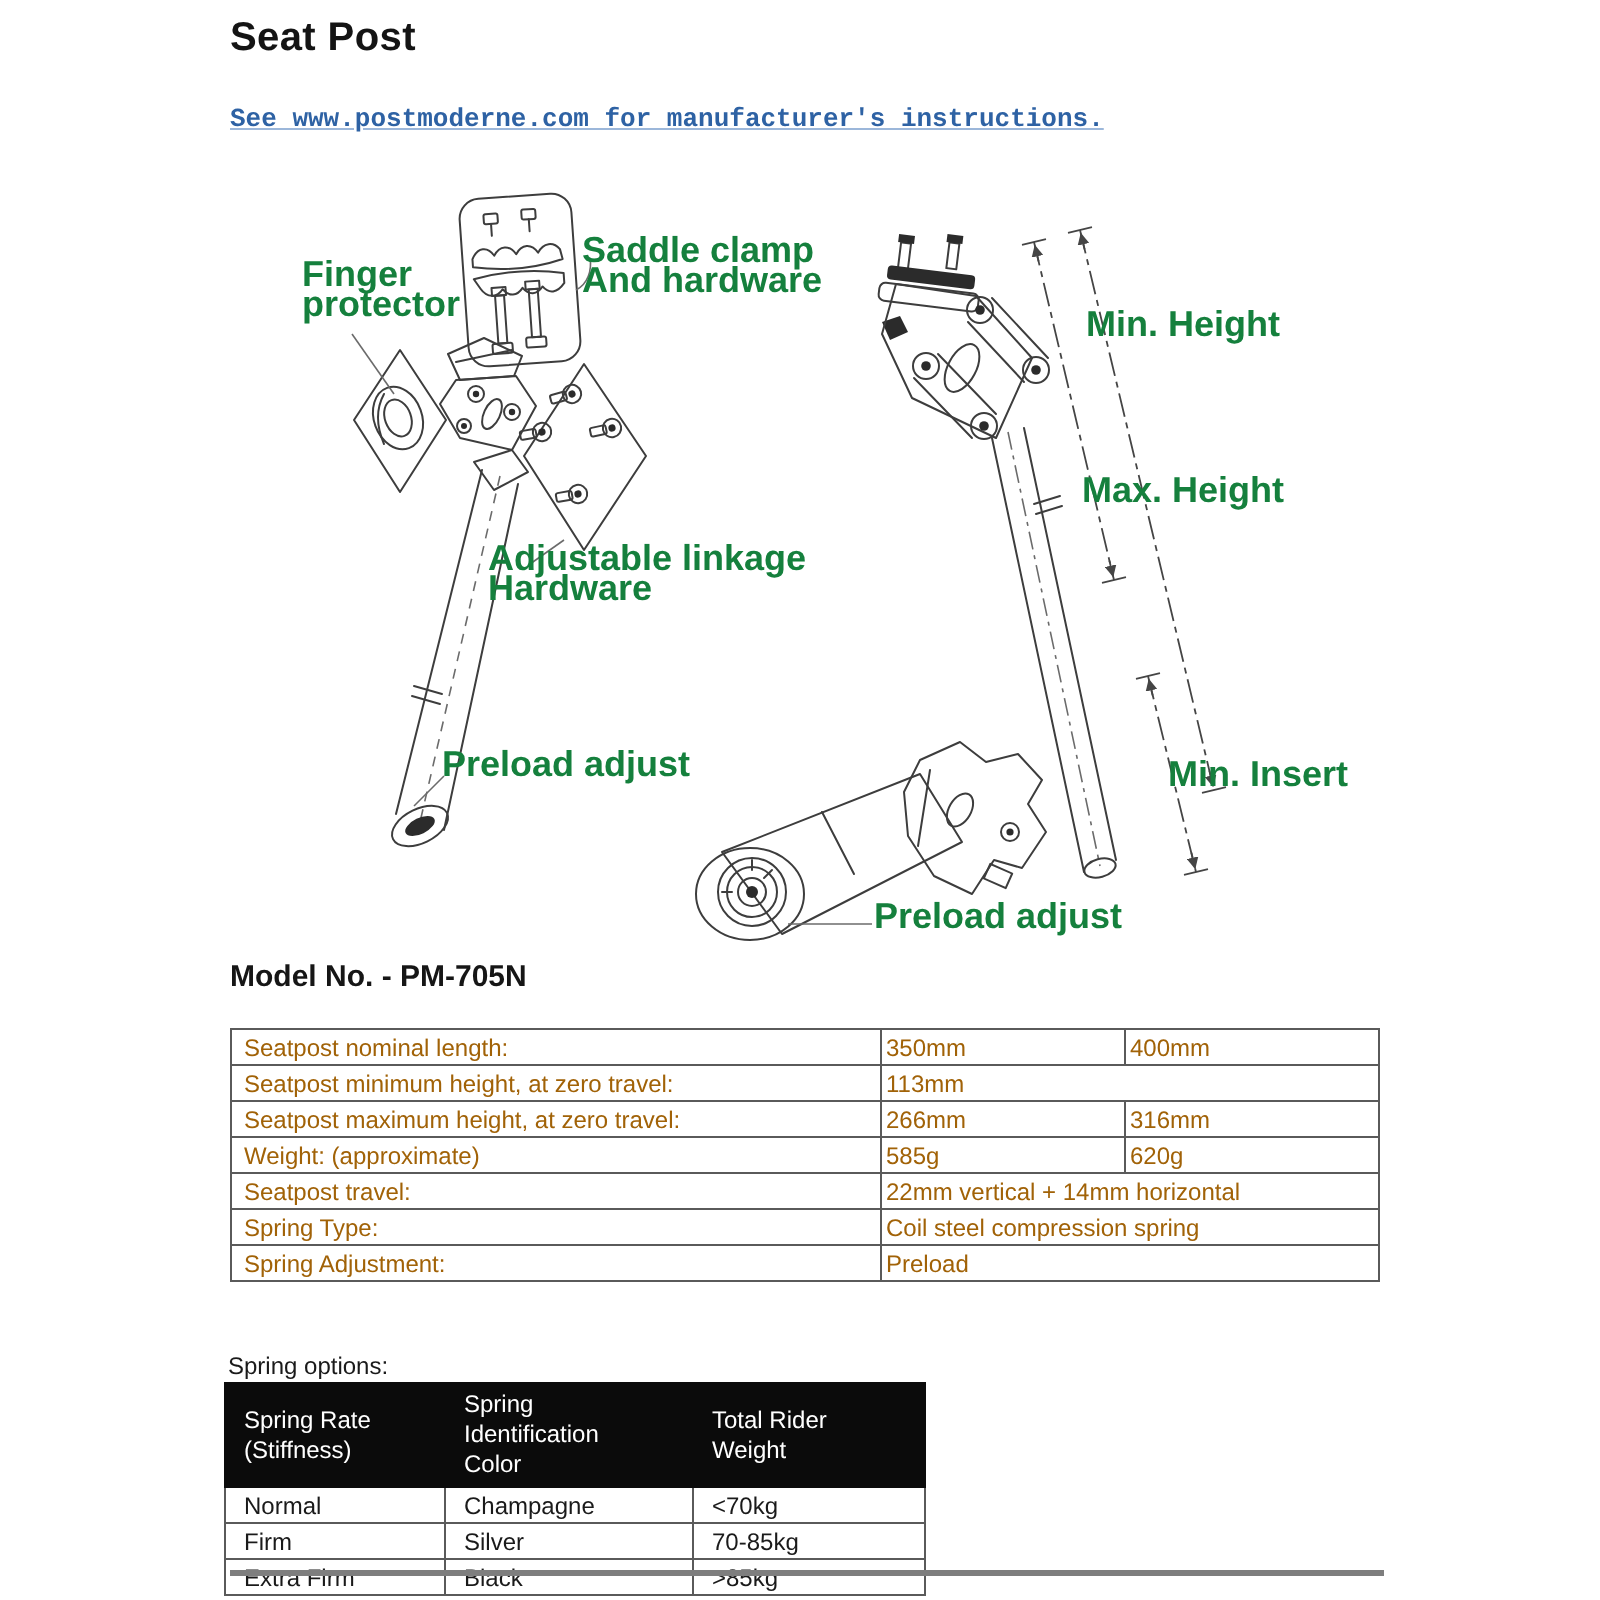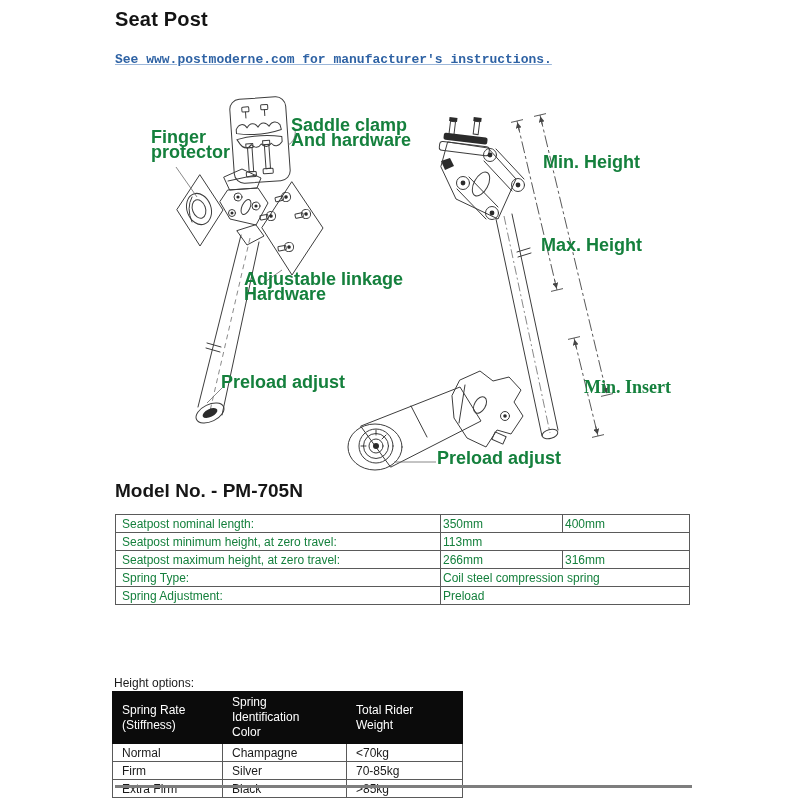--- a/index.html
+++ b/index.html
@@ -3,24 +3,24 @@
 <meta charset="utf-8">
 <style>
   html,body { margin:0; padding:0; background:#ffffff; }
   #page {
     position:relative; width:752px; height:800px; background:#ffffff;
     font-family:"Liberation Sans", sans-serif; overflow:hidden;
   }
   .abs { position:absolute; }
   .page-title { font-size:20px; font-weight:700; color:#141414; letter-spacing:.2px; }
   .mfg-link { font-size:13px; font-weight:600; color:#2e62a4; text-decoration:underline; text-decoration-color:#9cb7da; cursor:pointer; }
-  .model-heading { font-size:19px; font-weight:700; color:#161616;text-align:center; }
+  .model-heading { font-size:15px; font-weight:700; color:#161616;text-align:center; }
   .dlabel { font-size:18px; line-height:15px; font-weight:600; color:#15803d; white-space:nowrap; }
 
-  table.spec { border-collapse:collapse; table-layout:fixed; width:574px; font-size:12px; color:#15803d; }
+  table.spec { border-collapse:collapse; table-layout:fixed; width:574px; font-size:12px; color:#a16207; }
   table.spec td { border:1px solid #5a5a5a; height:17px; padding:0 6px; overflow:hidden; white-space:nowrap; }
   table.spec td.val { text-align:left; padding:0 2px; }
 
   .spring-label { font-size:12px; color:#1a1a1a; }
   table.spring { border-collapse:collapse; table-layout:fixed; width:350px; font-size:12px; color:#1a1a1a; }
   table.spring th {
     background:#0b0b0b; color:#ffffff; font-weight:500; text-align:left;
     padding:3px 9px; border:1px solid #0b0b0b; font-size:12px; line-height:15px;
   }
   table.spring td { border:1px solid #5a5a5a; height:15px; padding:1px 9px; white-space:nowrap; }
@@ -201,21 +201,21 @@
     <div>Saddle clamp</div>
     <div>And hardware</div>
   </div>
   <div class="abs dlabel" style="left:244px; top:272px;">
     <div>Adjustable linkage</div>
     <div>Hardware</div>
   </div>
   <div class="abs dlabel" style="left:221px; top:375px;">Preload adjust</div>
   <div class="abs dlabel" style="left:543px; top:155px;">Min. Height</div>
   <div class="abs dlabel" style="left:541px; top:238px;">Max. Height</div>
-  <div class="abs dlabel" style="left:584px; top:380px;font-family:Liberation Serif, serif;">Min. Insert</div>
+  <div class="abs dlabel" style="left:584px; top:380px;">Min. Insert</div>
   <div class="abs dlabel" style="left:437px; top:451px;">Preload adjust</div>
 
   <div class="abs model-heading" style="left:115px; top:480px;">Model No. - PM-705N</div>
 
   <table class="spec abs" style="left:115px; top:514px;">
     <colgroup>
         <col style="width:325px">
         <col style="width:122px">
         <col style="width:127px">
       </colgroup>
@@ -228,31 +228,40 @@
       <tr>
         <td>Seatpost minimum height, at zero travel:</td>
         <td class="val" colspan="2">113mm</td>
       </tr>
       <tr>
         <td>Seatpost maximum height, at zero travel:</td>
         <td class="val">266mm</td>
         <td class="val">316mm</td>
       </tr>
       <tr>
+        <td>Weight:  (approximate)</td>
+        <td class="val">585g</td>
+        <td class="val">620g</td>
+      </tr>
+      <tr>
+        <td>Seatpost travel:</td>
+        <td class="val" colspan="2">22mm vertical + 14mm horizontal</td>
+      </tr>
+      <tr>
         <td>Spring Type:</td>
         <td class="val" colspan="2">Coil steel compression spring</td>
       </tr>
       <tr>
         <td>Spring Adjustment:</td>
         <td class="val" colspan="2">Preload</td>
       </tr>
     </tbody>
   </table>
 
-  <div class="abs spring-label" style="left:114px; top:676px;">Height options:</div>
+  <div class="abs spring-label" style="left:114px; top:676px;">Spring options:</div>
 
   <table class="spring abs" style="left:112px; top:691px;">
     <colgroup>
         <col style="width:110px">
         <col style="width:124px">
         <col style="width:116px">
       </colgroup>
     <thead>
       <tr>
         <th>

